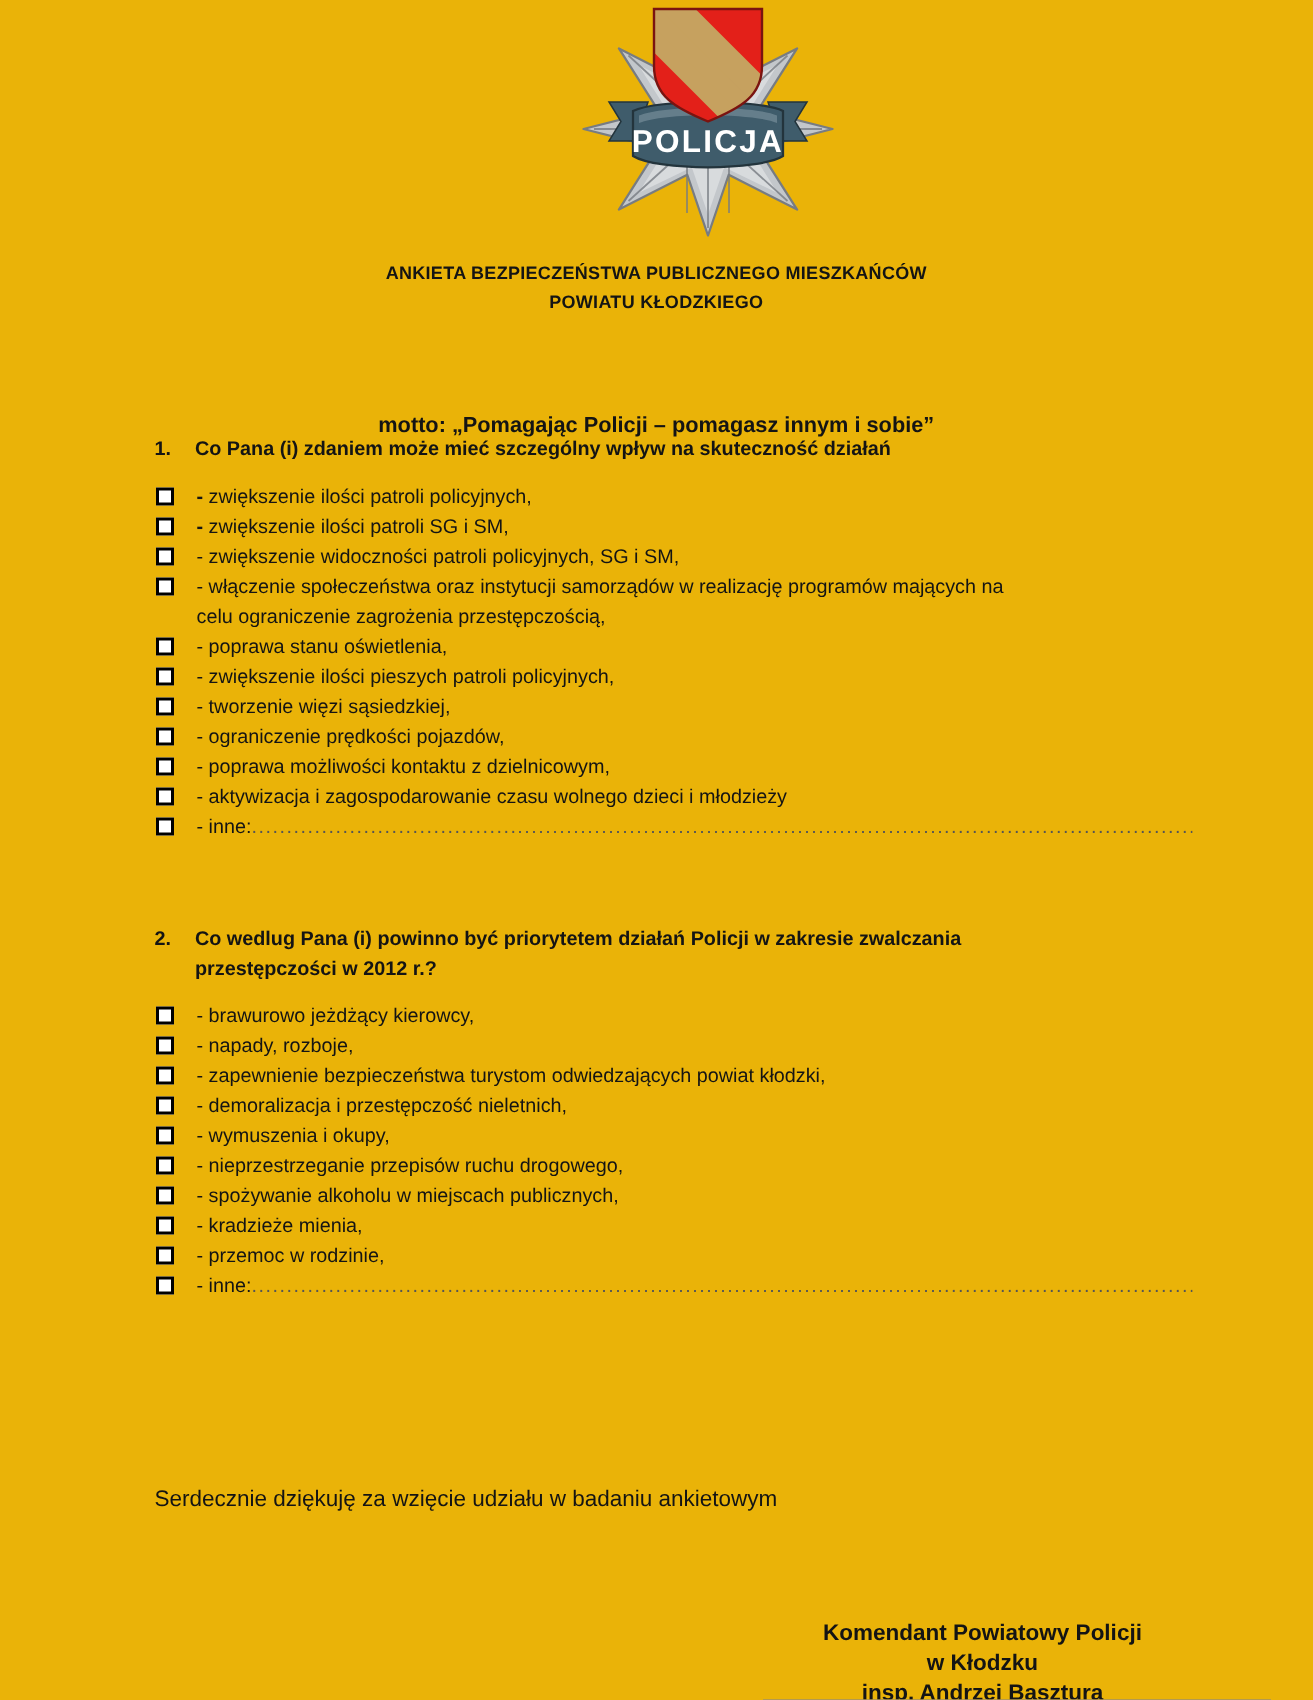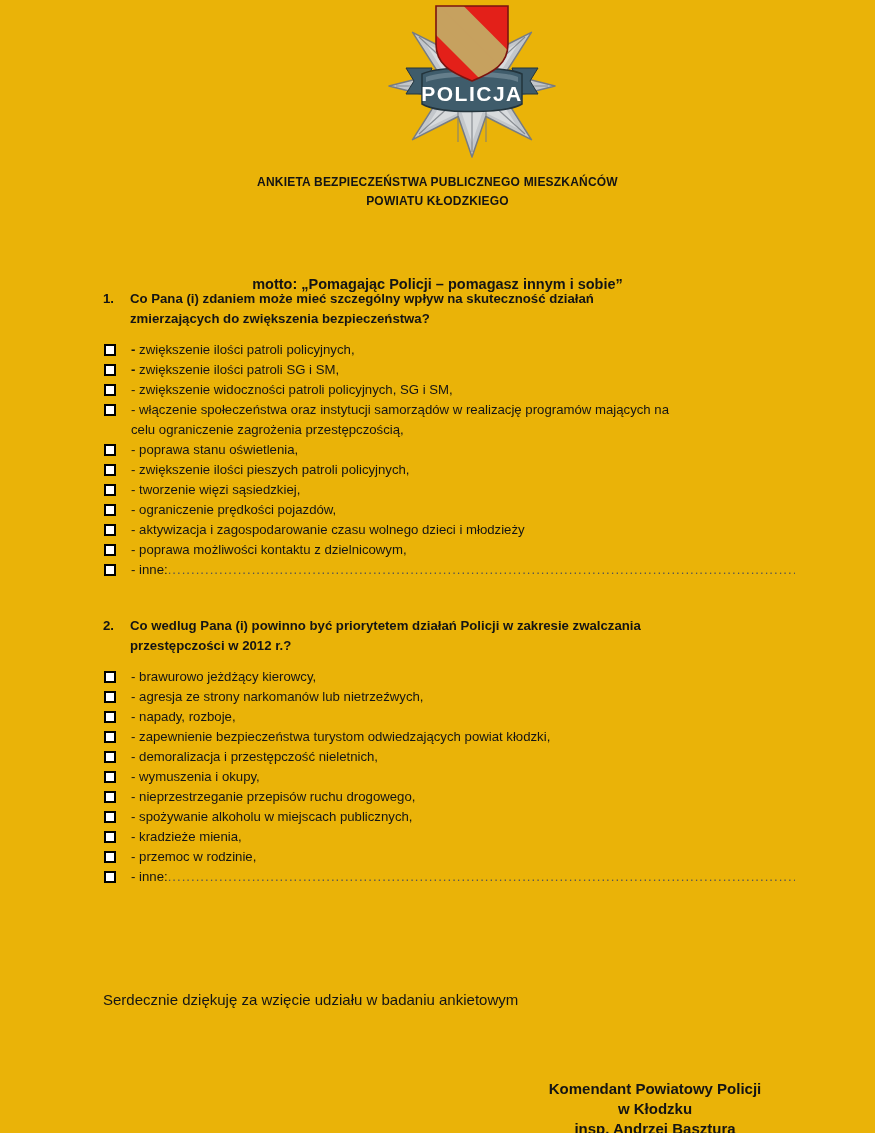--- a/index.html
+++ b/index.html
@@ -103,21 +103,20 @@
     <div>POWIATU KŁODZKIEGO</div>
   </div>
 
   <div class="motto">motto: „Pomagając Policji – pomagasz innym i sobie”</div>
 
   <div class="question" id="q1">
     <div class="q-head">
       <div class="q-num">1.</div>
       <div class="q-text">
         <span>Co Pana (i) zdaniem może mieć szczególny wpływ na skuteczność działań</span><br>
-        <span>zmierzających do zwiększenia bezpieczeństwa?</span>
       </div>
     </div>
     <div class="options">
 
     <div class="opt">
         <span class="box"></span>
         <span class="opt-text"><span class="dash bold">-</span>&nbsp;<span>zwiększenie ilości patroli policyjnych,</span></span>
       </div>
         <div class="opt">
         <span class="box"></span>
@@ -142,25 +141,25 @@
         <div class="opt">
         <span class="box"></span>
         <span class="opt-text"><span class="dash">-</span>&nbsp;<span>tworzenie więzi sąsiedzkiej,</span></span>
       </div>
         <div class="opt">
         <span class="box"></span>
         <span class="opt-text"><span class="dash">-</span>&nbsp;<span>ograniczenie prędkości pojazdów,</span></span>
       </div>
         <div class="opt">
         <span class="box"></span>
+        <span class="opt-text"><span class="dash">-</span>&nbsp;<span>poprawa możliwości kontaktu z dzielnicowym,</span></span>
+      </div>
+        <div class="opt">
+        <span class="box"></span>
         <span class="opt-text"><span class="dash">-</span>&nbsp;<span>aktywizacja i zagospodarowanie czasu wolnego dzieci i młodzieży</span></span>
-      </div>
-        <div class="opt">
-        <span class="box"></span>
-        <span class="opt-text"><span class="dash">-</span>&nbsp;<span>poprawa możliwości kontaktu z dzielnicowym,</span></span>
       </div>
         <div class="opt">
         <span class="box"></span>
         <span class="opt-text has-dots"><span class="dash">-</span>&nbsp;<span>inne:</span><span class="dots">......................................................................................................................................................</span></span>
       </div>
       </div>
   </div>
 
   <div class="question" id="q2">
     <div class="q-head">
@@ -171,24 +170,20 @@
       </div>
     </div>
     <div class="options">
 
     <div class="opt">
         <span class="box"></span>
         <span class="opt-text"><span class="dash">-</span>&nbsp;<span>brawurowo jeżdżący kierowcy,</span></span>
       </div>
         <div class="opt">
         <span class="box"></span>
-        <span class="opt-text"><span class="dash">-</span>&nbsp;<span>agresja ze strony narkomanów lub nietrzeźwych,</span></span>
-      </div>
-        <div class="opt">
-        <span class="box"></span>
         <span class="opt-text"><span class="dash">-</span>&nbsp;<span>napady, rozboje,</span></span>
       </div>
         <div class="opt">
         <span class="box"></span>
         <span class="opt-text"><span class="dash">-</span>&nbsp;<span>zapewnienie bezpieczeństwa turystom odwiedzających powiat kłodzki,</span></span>
       </div>
         <div class="opt">
         <span class="box"></span>
         <span class="opt-text"><span class="dash">-</span>&nbsp;<span>demoralizacja i przestępczość nieletnich,</span></span>
       </div>

